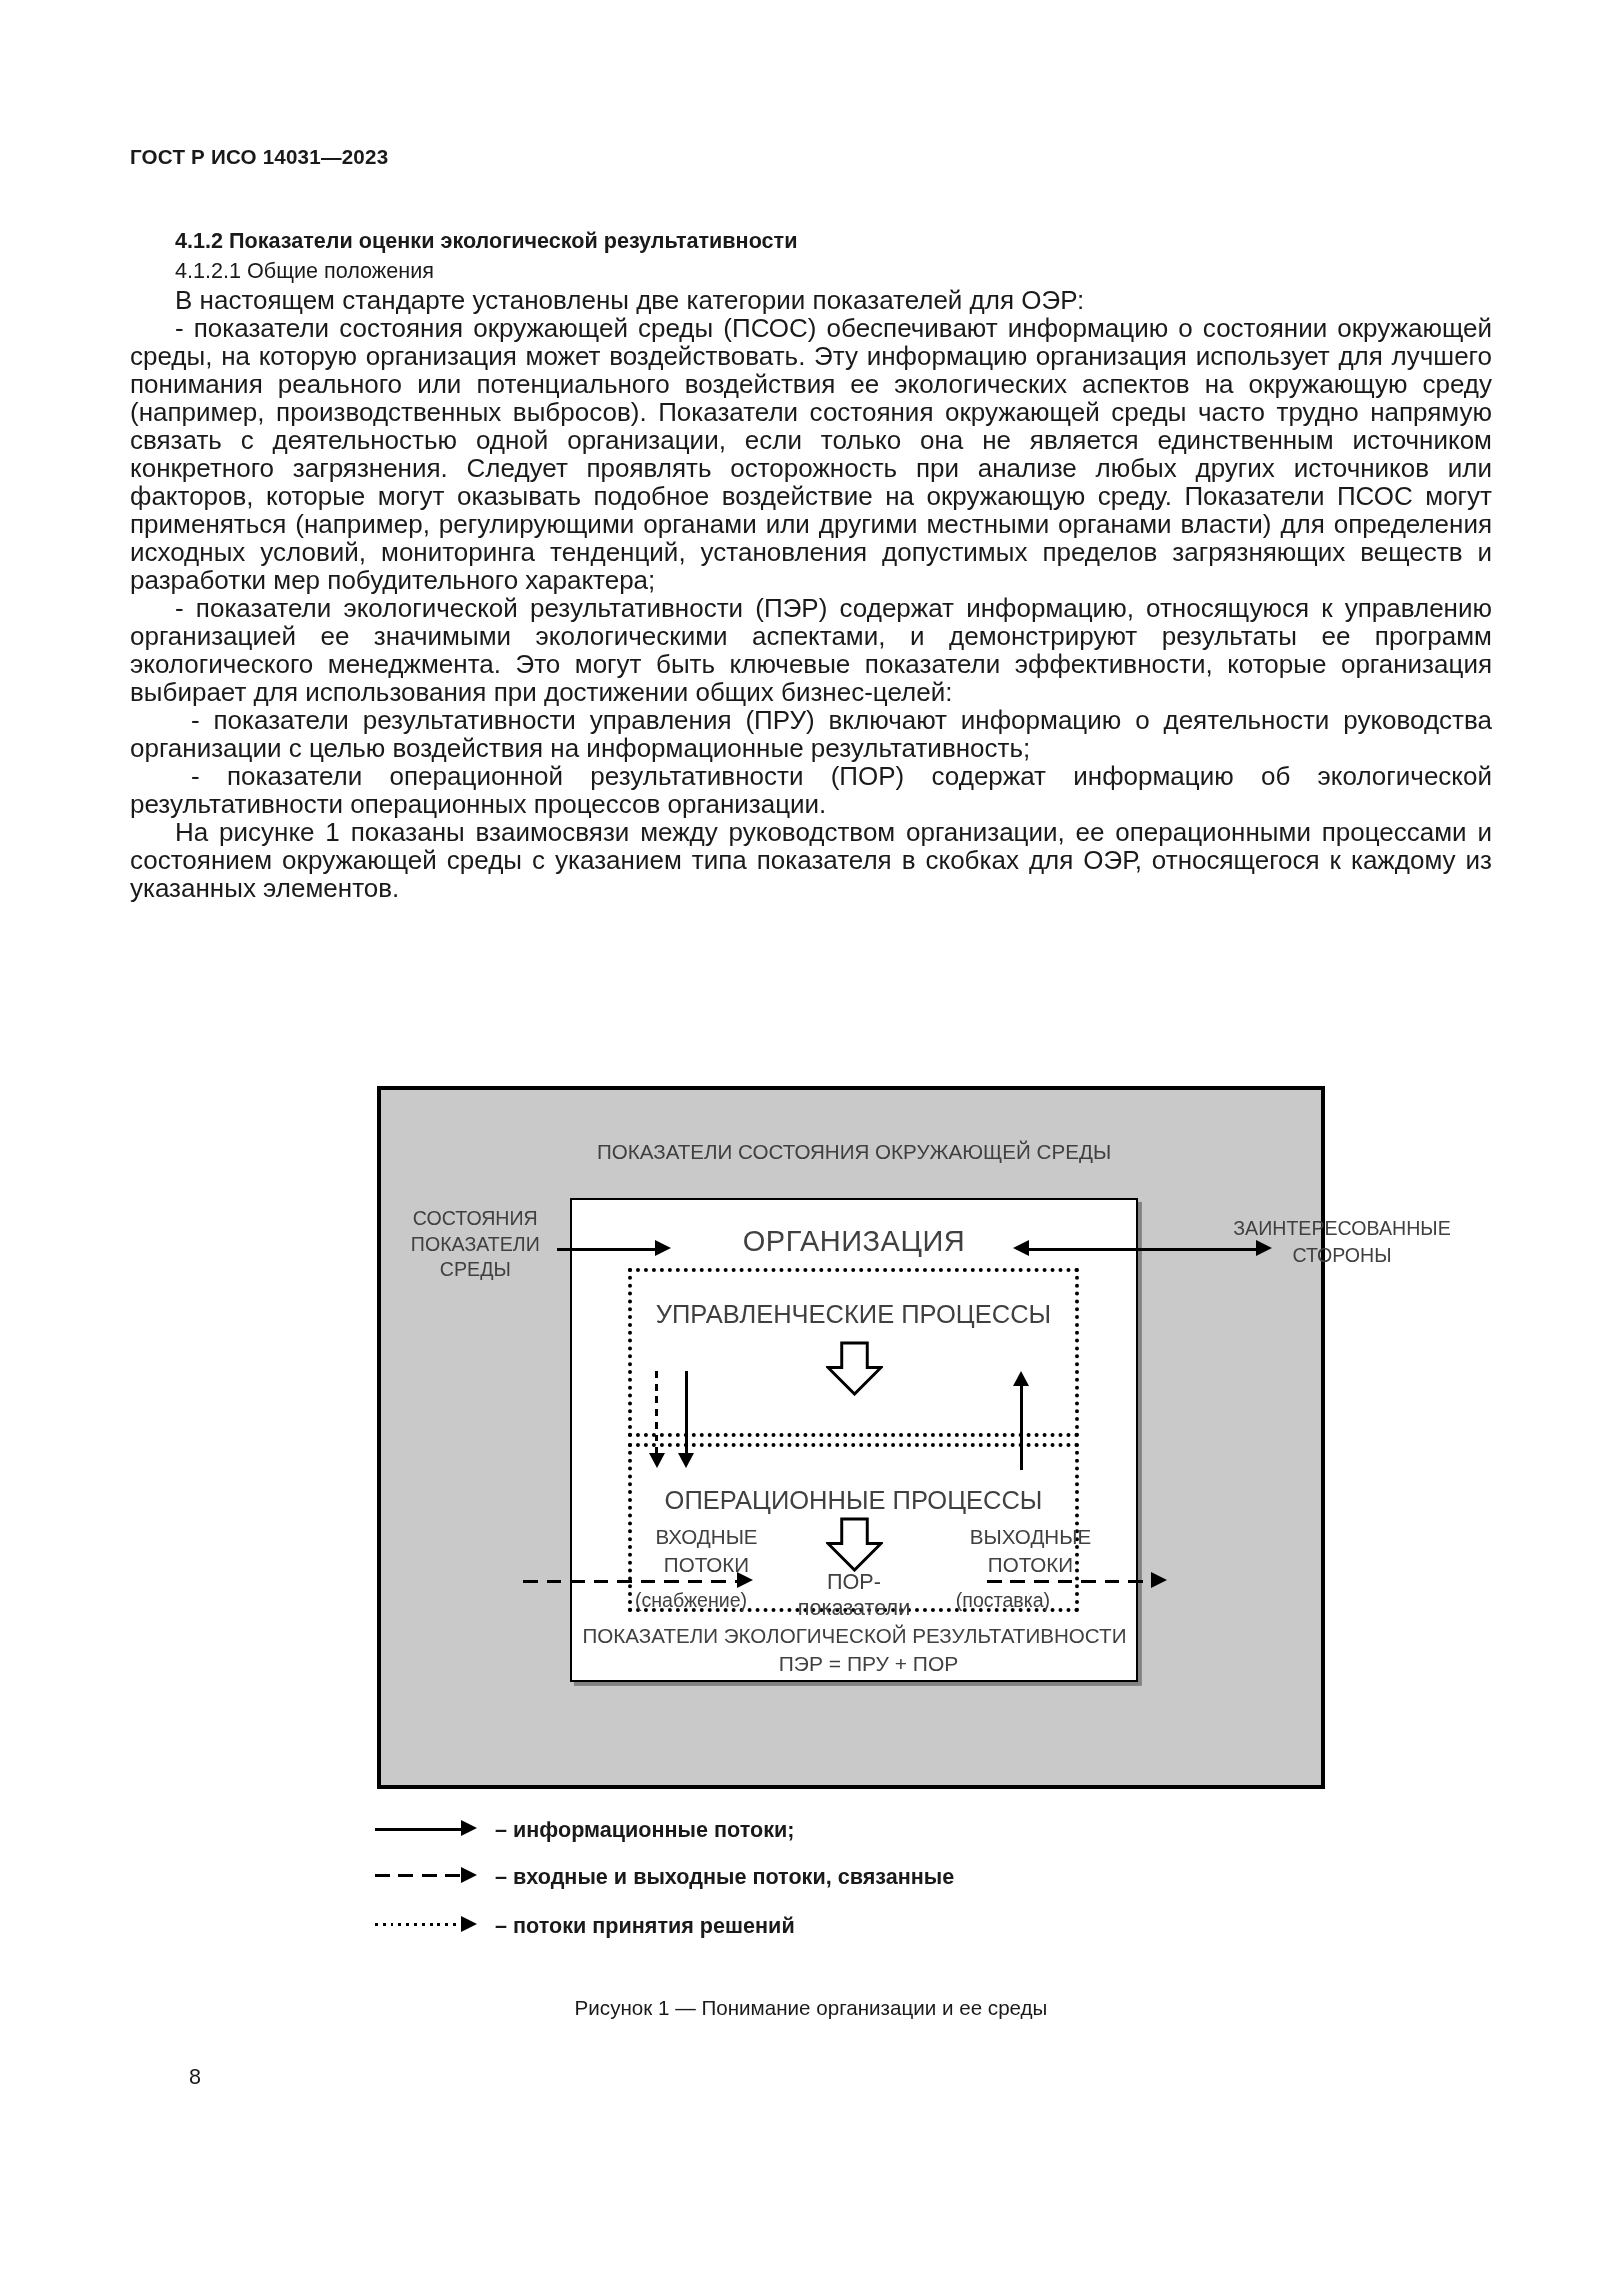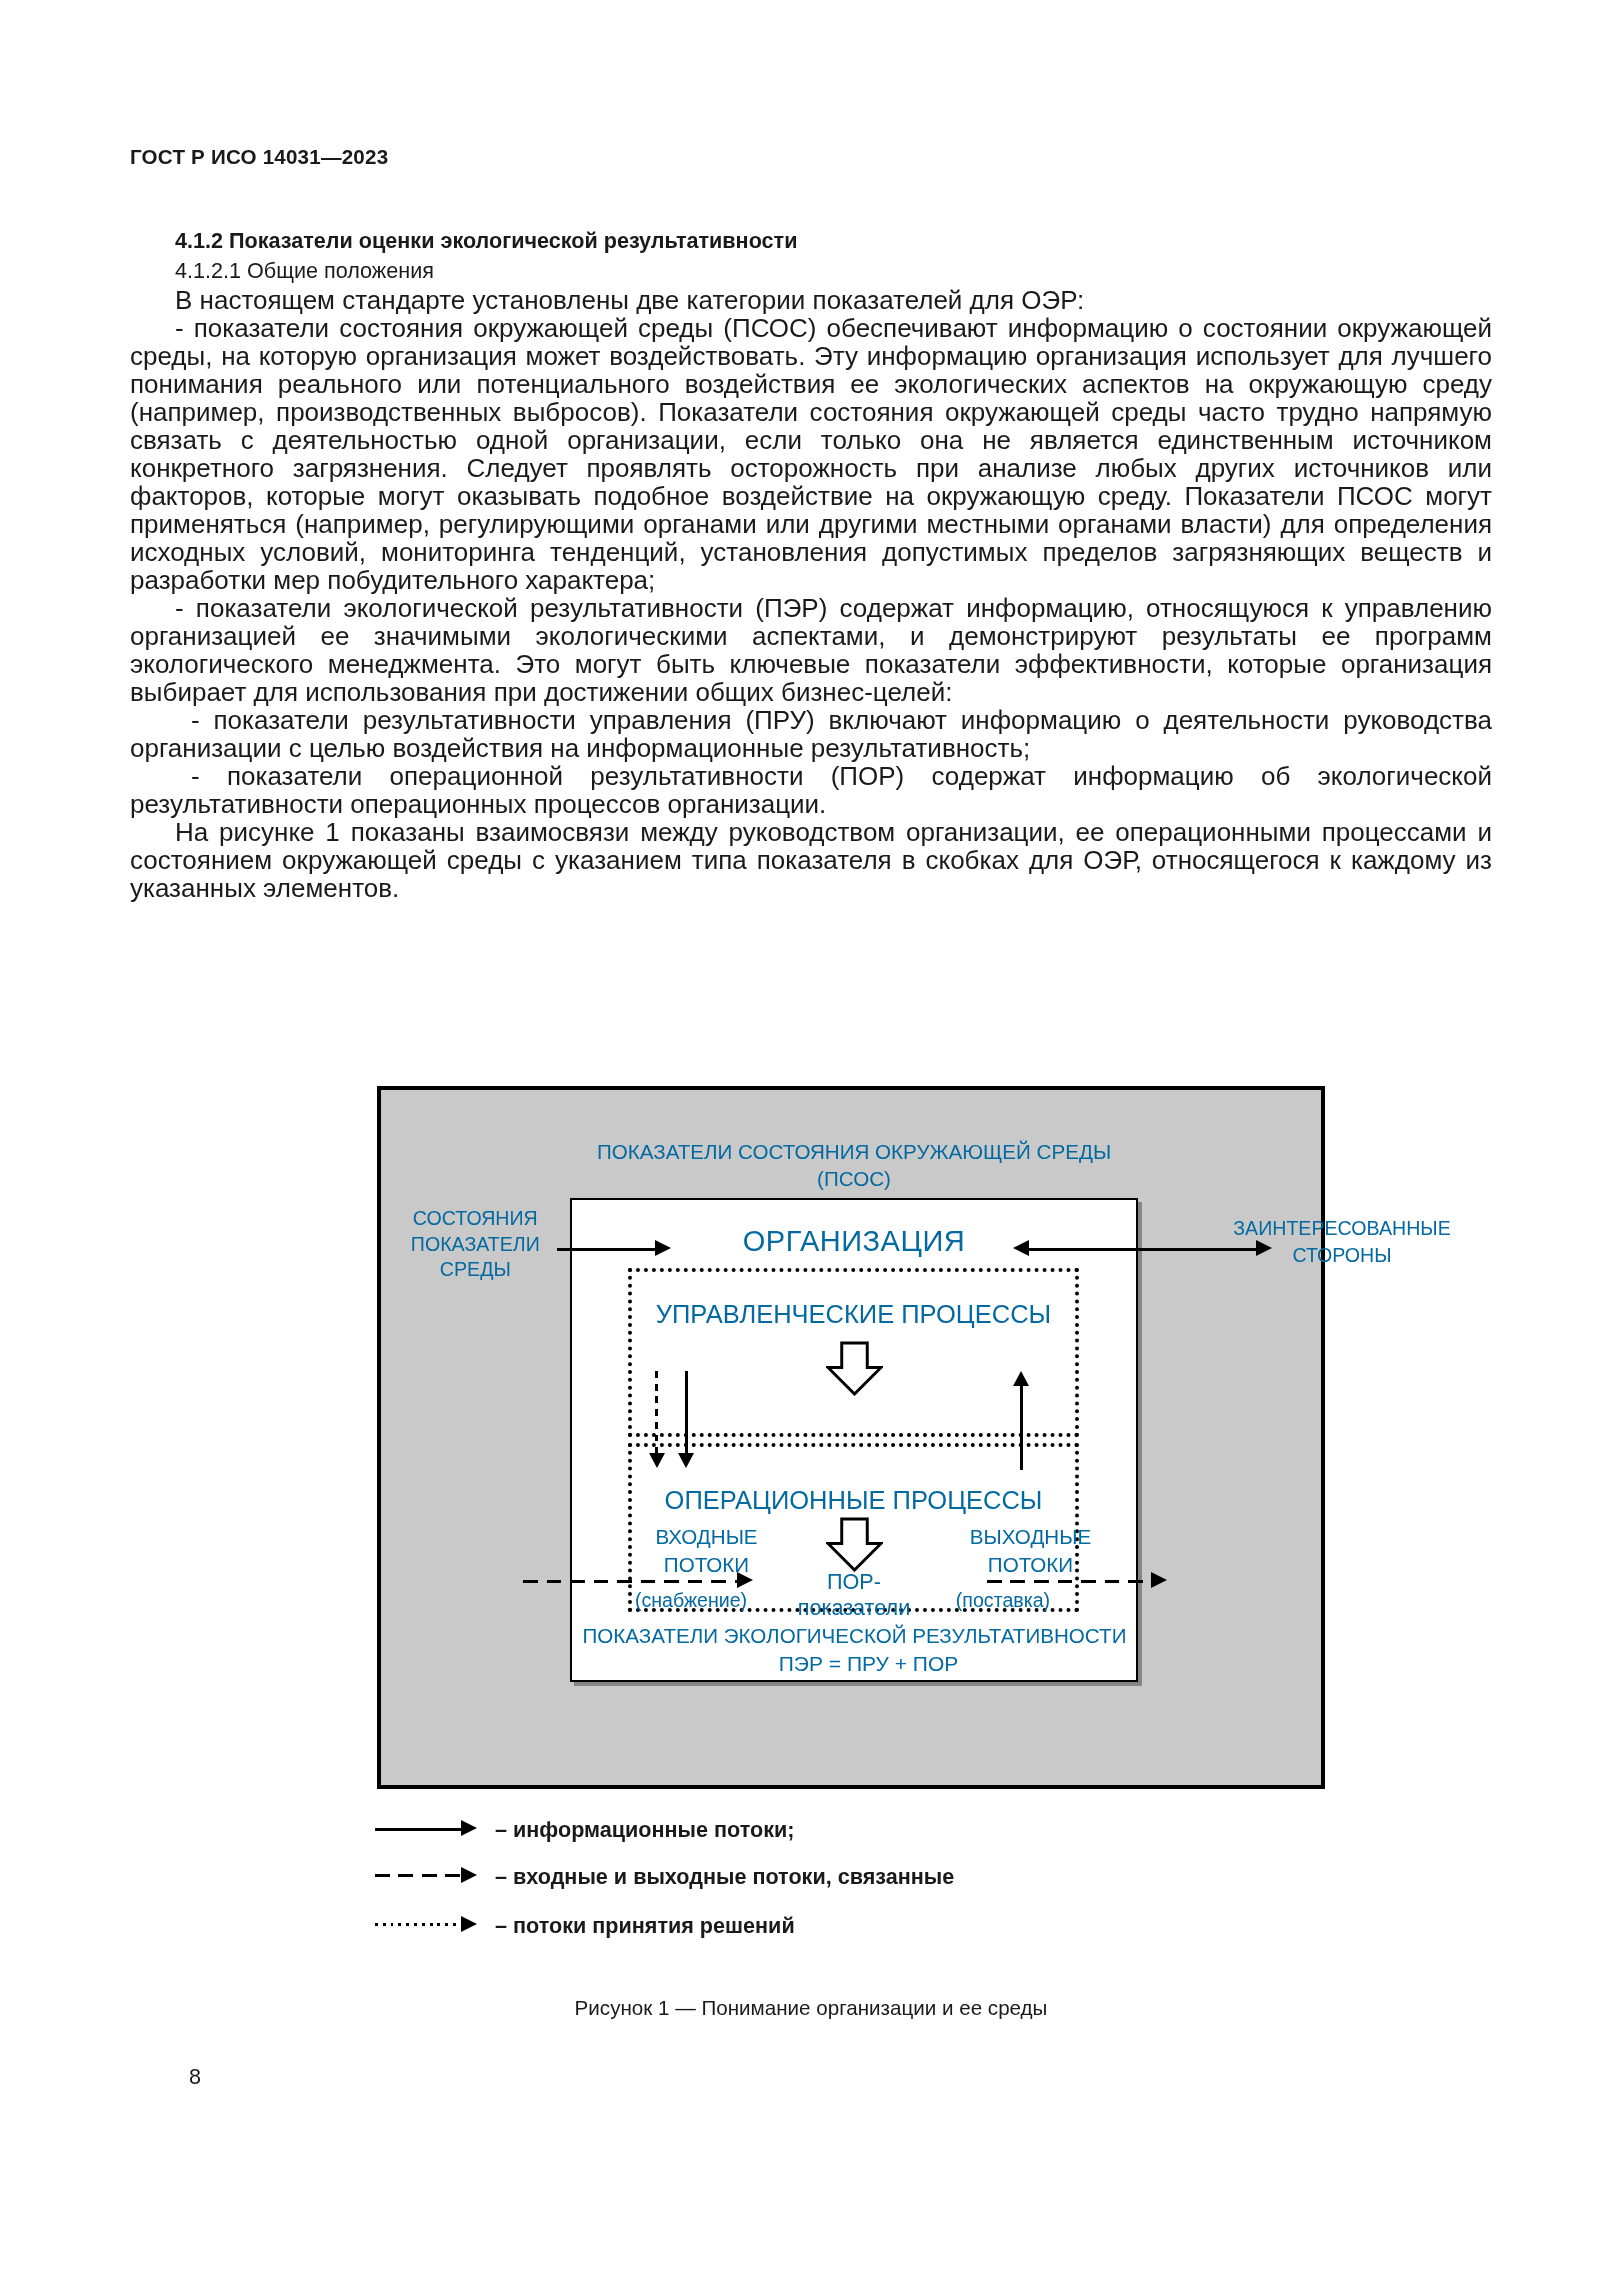--- a/index.html
+++ b/index.html
@@ -17,21 +17,21 @@
   #text-col h1 { font-size:21.6px; font-weight:bold; text-indent:45px; margin-bottom:3.9px; }
   #text-col h2 { font-size:21.6px; font-weight:normal; text-indent:45px; margin-bottom:2px; }
   #text-col p  { font-size:26px; line-height:28px; text-align:justify; text-indent:45px; }
   #text-col p.sub { text-indent:61px; }
 
   
   #figure-box {
     left:377px; top:1086px; width:948px; height:703px;
     background:#c9c9c9; border:4.9px solid #000;
   }
-  #figure-box .lbl { position:absolute; text-align:center; color:#0369a1; }
+  #figure-box .lbl { position:absolute; text-align:center; color:#404040; }
   #fig-title { left:147px; top:49px; width:652px; font-size:20.6px; line-height:26.5px; }
   #org-white-box {
     position:absolute; left:189px; top:108px; width:568px; height:484px;
     background:#fff; border:2px solid #000; box-shadow:3.9px 3.9px 0 rgba(0,0,0,.35);
   }
   #env-label { left:7.8px; top:116px; width:173px; font-size:19.6px; line-height:25.5px; }
   #stakeholders-label { left:851px; top:125px; width:220px; font-size:19.6px; line-height:26.5px; }
   #org-title { left:189px; top:135px; width:568px; font-size:29px; letter-spacing:0.5px; }
 
   .dotted-proc-box { position:absolute; left:247px; width:451px; height:169px; border:4.9px dotted #000; }
@@ -87,21 +87,20 @@
   <p>- показатели экологической результативности (ПЭР) содержат информацию, относящуюся к управлению организацией ее значимыми экологическими аспектами, и демонстрируют результаты ее программ экологического менеджмента. Это могут быть ключевые показатели эффективности, которые организация выбирает для использования при достижении общих бизнес-целей:</p>
   <p class="sub">- показатели результативности управления (ПРУ) включают информацию о деятельности руководства организации с целью воздействия на информационные результативность;</p>
   <p class="sub">- показатели операционной результативности (ПОР) содержат информацию об экологической результативности операционных процессов организации.</p>
   <p>На рисунке 1 показаны взаимосвязи между руководством организации, ее операционными процессами и состоянием окружающей среды с указанием типа показателя в скобках для ОЭР, относящегося к каждому из указанных элементов.</p>
 </div>
 
 <div class="abs" id="figure-box">
 
   <div class="lbl" id="fig-title">
     <div>ПОКАЗАТЕЛИ СОСТОЯНИЯ ОКРУЖАЮЩЕЙ СРЕДЫ</div>
-    <div>(ПСОС)</div>
   </div>
 
   <div id="org-white-box"></div>
 
   <div class="lbl" id="env-label">
     <div>СОСТОЯНИЯ</div>
     <div>ПОКАЗАТЕЛИ</div>
     <div>СРЕДЫ</div>
   </div>
 

